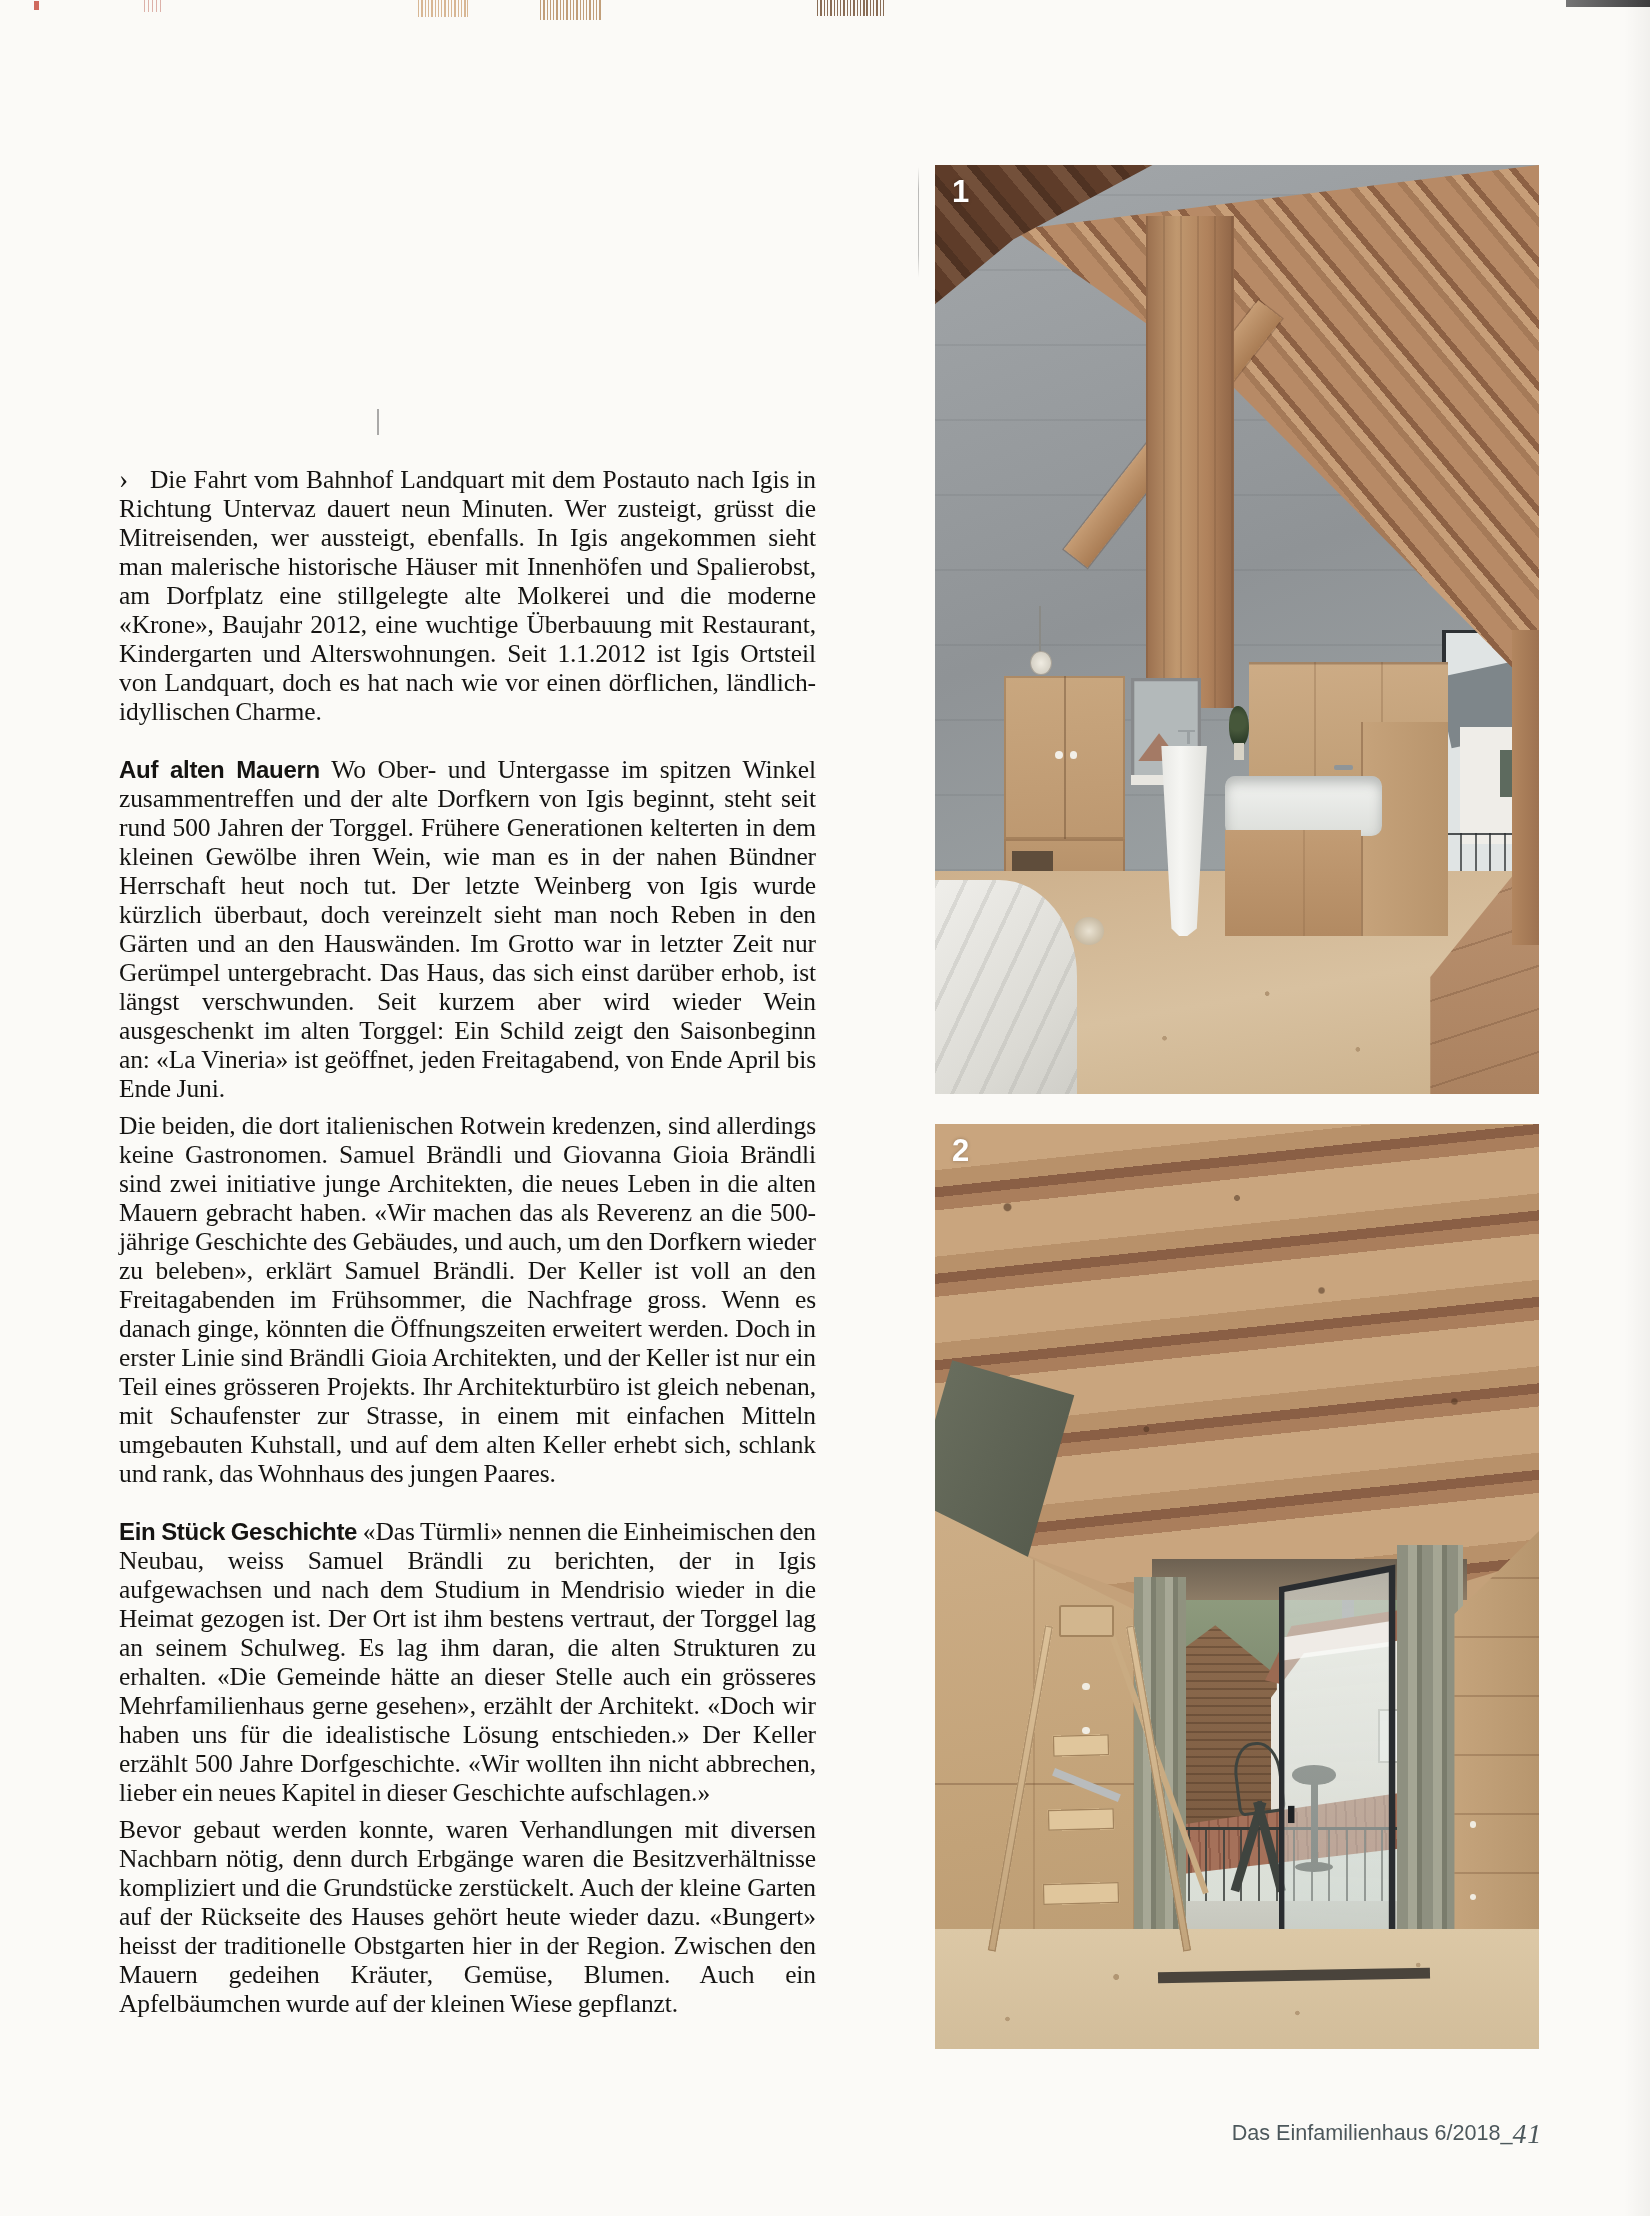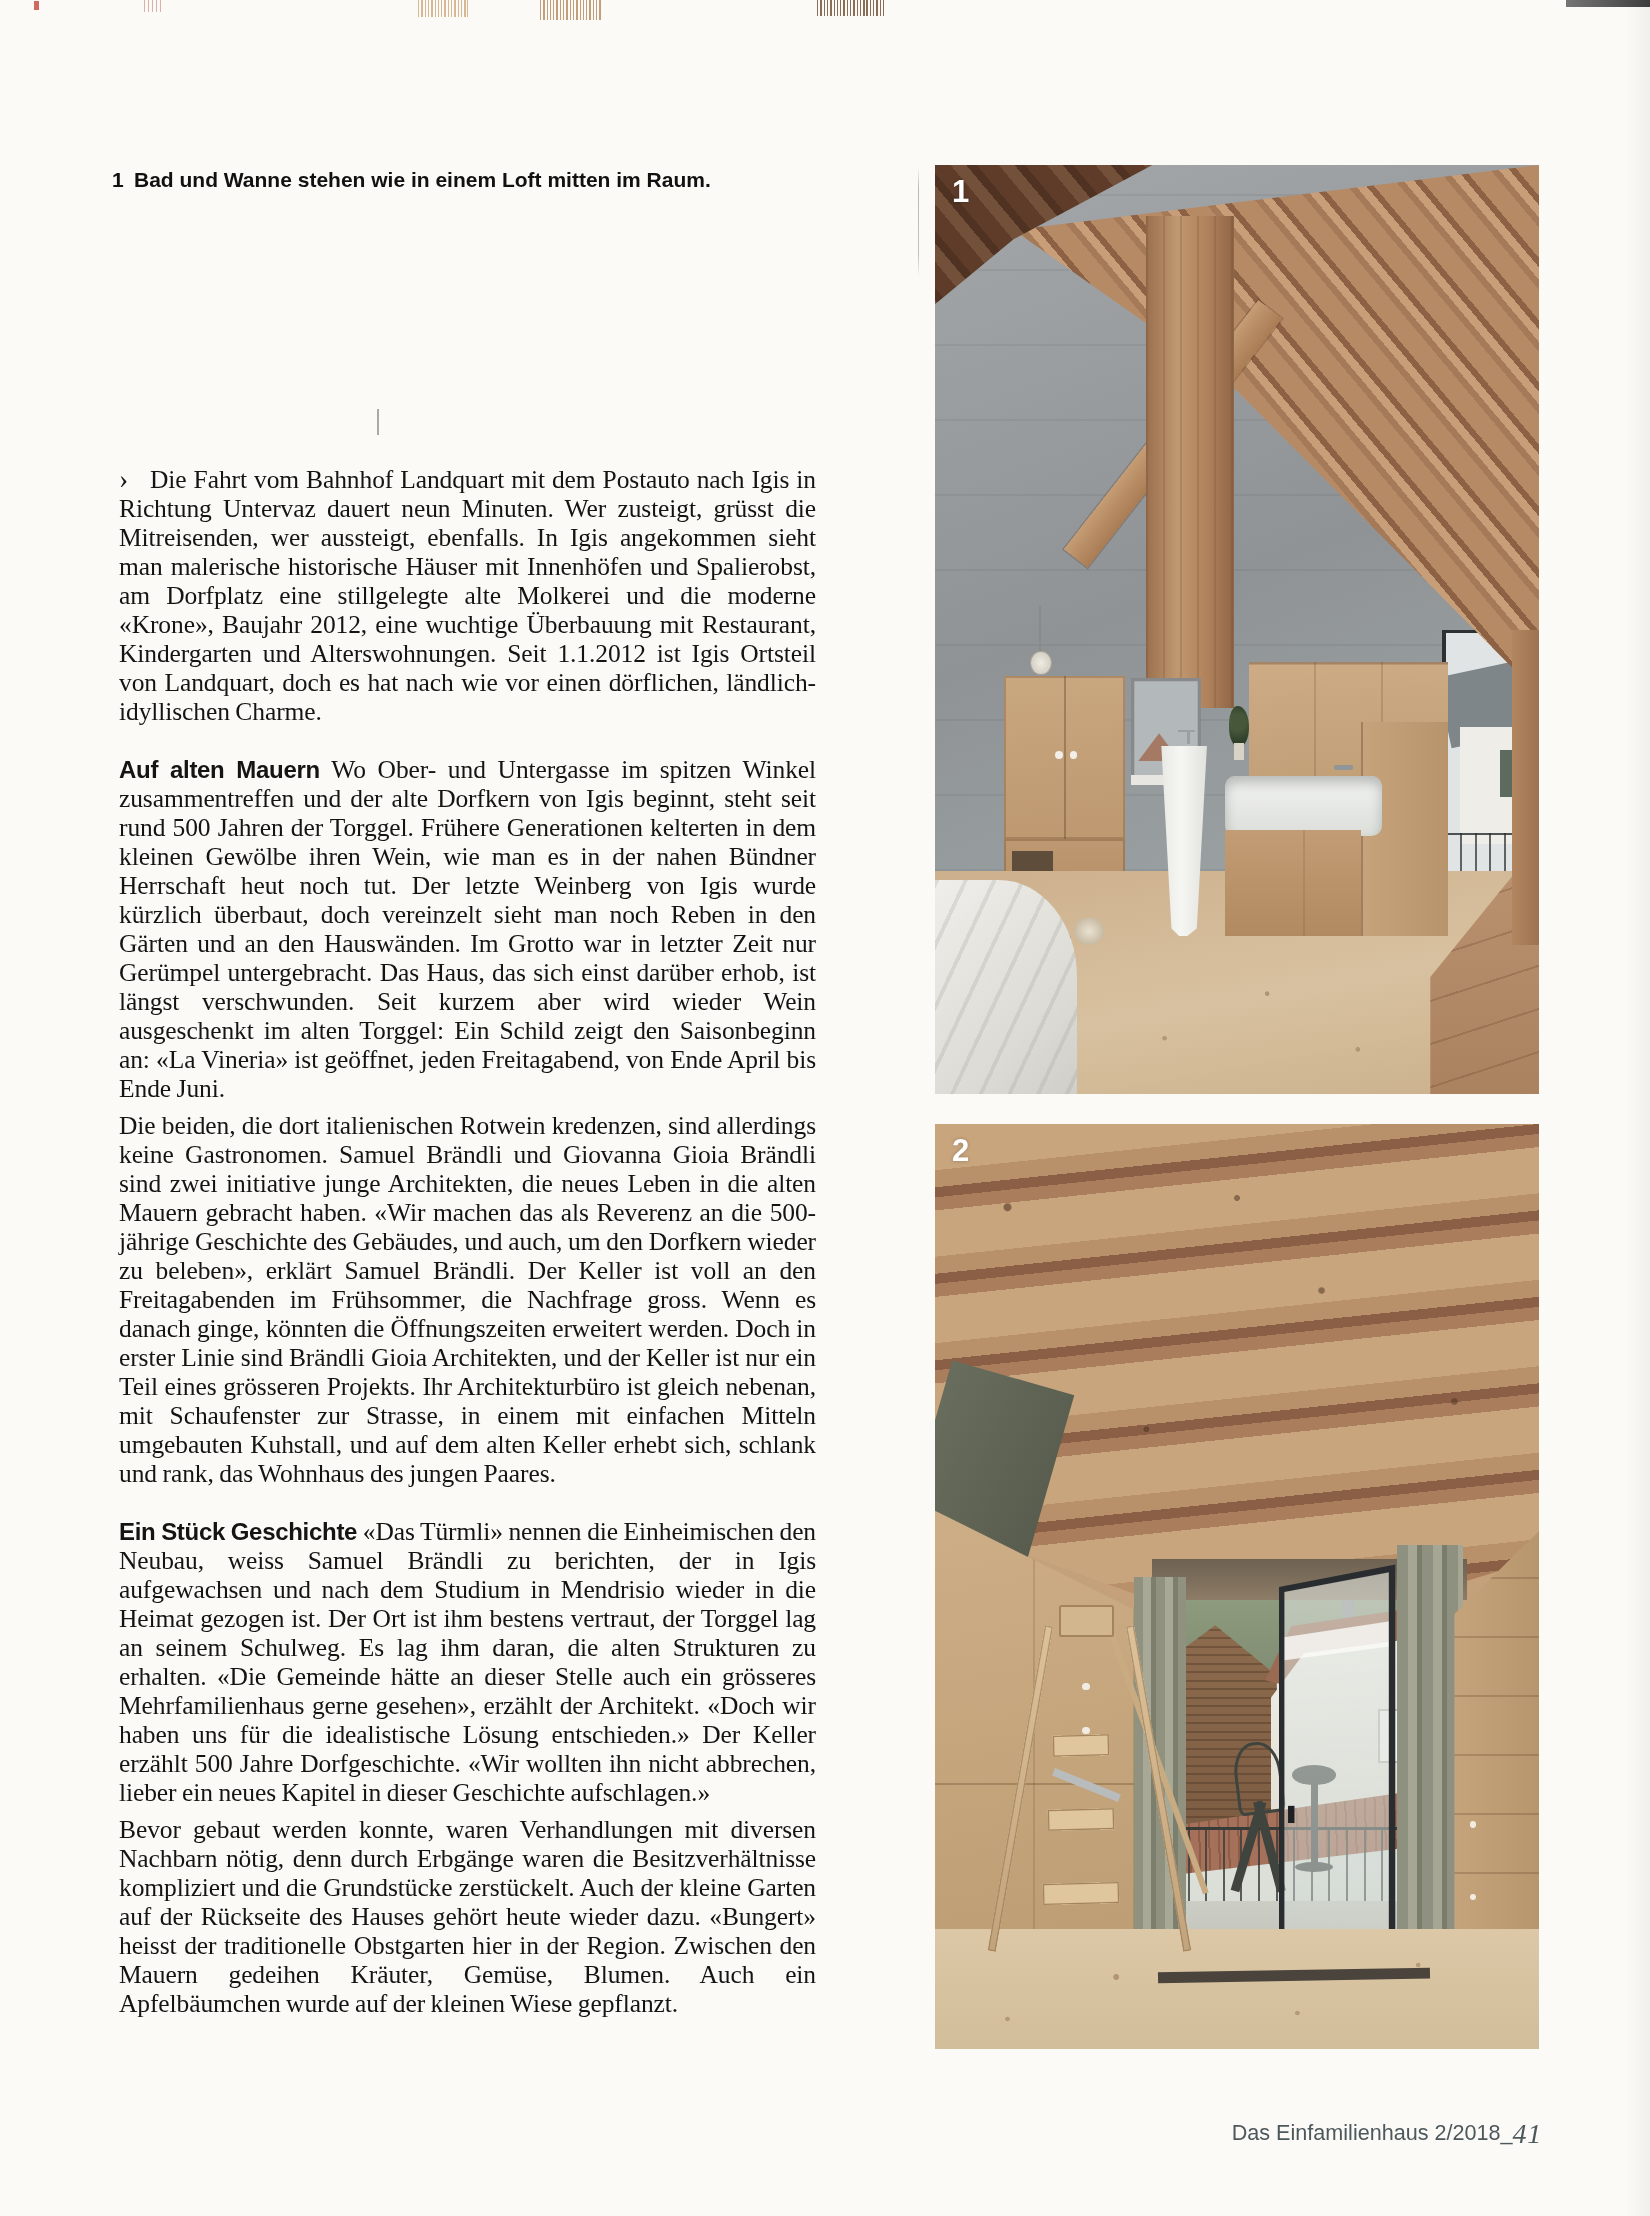--- a/index.html
+++ b/index.html
@@ -223,23 +223,20 @@
   <div class="artifact art-a"></div>
   <div class="artifact art-b"></div>
   <div class="artifact art-c"></div>
   <div class="artifact art-d"></div>
   <div class="artifact art-e"></div>
   <div class="artifact art-line"></div>
   <div class="artifact art-speck"></div>
   <div class="artifact art-right-shade"></div>
 
   <div class="caption">
-    <div class="cap-line">
-      <span class="cap-num">1</span><span>Bad und Wanne stehen wie in einem Loft mitten im Raum.</span>
-    </div>
   </div>
 
   <div class="article">
     <p><span class="lead-mark">›</span><span>Die Fahrt vom Bahnhof Landquart mit dem Postauto nach Igis in Richtung Untervaz dauert neun Minuten. Wer zusteigt, grüsst die Mitreisenden, wer aussteigt, ebenfalls. In Igis angekommen sieht man malerische historische Häuser mit Innenhöfen und Spalierobst, am Dorfplatz eine stillgelegte alte Molkerei und die moderne «Krone», Baujahr 2012, eine wuchtige Überbauung mit Restaurant, Kindergarten und Alterswohnungen. Seit 1.1.2012 ist Igis Ortsteil von Landquart, doch es hat nach wie vor einen dörflichen, ländlich-idyllischen Charme.</span></p>
     <p class="gap"><span class="bh">Auf alten Mauern</span> <span>Wo Ober- und Untergasse im spitzen Winkel zusammentreffen und der alte Dorfkern von Igis beginnt, steht seit rund 500 Jahren der Torggel. Frühere Generationen kelterten in dem kleinen Gewölbe ihren Wein, wie man es in der nahen Bündner Herrschaft heut noch tut. Der letzte Weinberg von Igis wurde kürzlich überbaut, doch vereinzelt sieht man noch Reben in den Gärten und an den Hauswänden. Im Grotto war in letzter Zeit nur Gerümpel untergebracht. Das Haus, das sich einst darüber erhob, ist längst verschwunden. Seit kurzem aber wird wieder Wein ausgeschenkt im alten Torggel: Ein Schild zeigt den Saisonbeginn an: «La Vineria» ist geöffnet, jeden Freitagabend, von Ende April bis Ende Juni.</span></p>
     <p><span>Die beiden, die dort italienischen Rotwein kredenzen, sind allerdings keine Gastronomen. Samuel Brändli und Giovanna Gioia Brändli sind zwei initiative junge Architekten, die neues Leben in die alten Mauern gebracht haben. «Wir machen das als Reverenz an die 500-jährige Geschichte des Gebäudes, und auch, um den Dorfkern wieder zu beleben», erklärt Samuel Brändli. Der Keller ist voll an den Freitagabenden im Frühsommer, die Nachfrage gross. Wenn es danach ginge, könnten die Öffnungszeiten erweitert werden. Doch in erster Linie sind Brändli Gioia Architekten, und der Keller ist nur ein Teil eines grösseren Projekts. Ihr Architekturbüro ist gleich nebenan, mit Schaufenster zur Strasse, in einem mit einfachen Mitteln umgebauten Kuhstall, und auf dem alten Keller erhebt sich, schlank und rank, das Wohnhaus des jungen Paares.</span></p>
     <p class="gap"><span class="bh">Ein Stück Geschichte</span> <span>«Das Türmli» nennen die Einheimischen den Neubau, weiss Samuel Brändli zu berichten, der in Igis aufgewachsen und nach dem Studium in Mendrisio wieder in die Heimat gezogen ist. Der Ort ist ihm bestens vertraut, der Torggel lag an seinem Schulweg. Es lag ihm daran, die alten Strukturen zu erhalten. «Die Gemeinde hätte an dieser Stelle auch ein grösseres Mehrfamilienhaus gerne gesehen», erzählt der Architekt. «Doch wir haben uns für die idealistische Lösung entschieden.» Der Keller erzählt 500 Jahre Dorfgeschichte. «Wir wollten ihn nicht abbrechen, lieber ein neues Kapitel in dieser Geschichte aufschlagen.»</span></p>
     <p><span>Bevor gebaut werden konnte, waren Verhandlungen mit diversen Nachbarn nötig, denn durch Erbgänge waren die Besitzverhältnisse kompliziert und die Grundstücke zerstückelt. Auch der kleine Garten auf der Rückseite des Hauses gehört heute wieder dazu. «Bungert» heisst der traditionelle Obstgarten hier in der Region. Zwischen den Mauern gedeihen Kräuter, Gemüse, Blumen. Auch ein Apfelbäumchen wurde auf der kleinen Wiese gepflanzt.</span></p>
   </div>
 
@@ -336,17 +333,17 @@
       <div class="lad-legR"></div>
       <div class="lad-brace"></div>
       <div class="lad-s1"></div>
       <div class="lad-s2"></div>
       <div class="lad-s3"></div>
     </div>
     <div class="photo-badge">2</div>
   </div>
 
   <div class="footer">
-    <span>Das Einfamilienhaus 2/2018_</span><i>41</i>
+    <span>Das Einfamilienhaus 6/2018_</span><i>41</i>
   </div>
 
 </div>
 
 
 </body></html>

